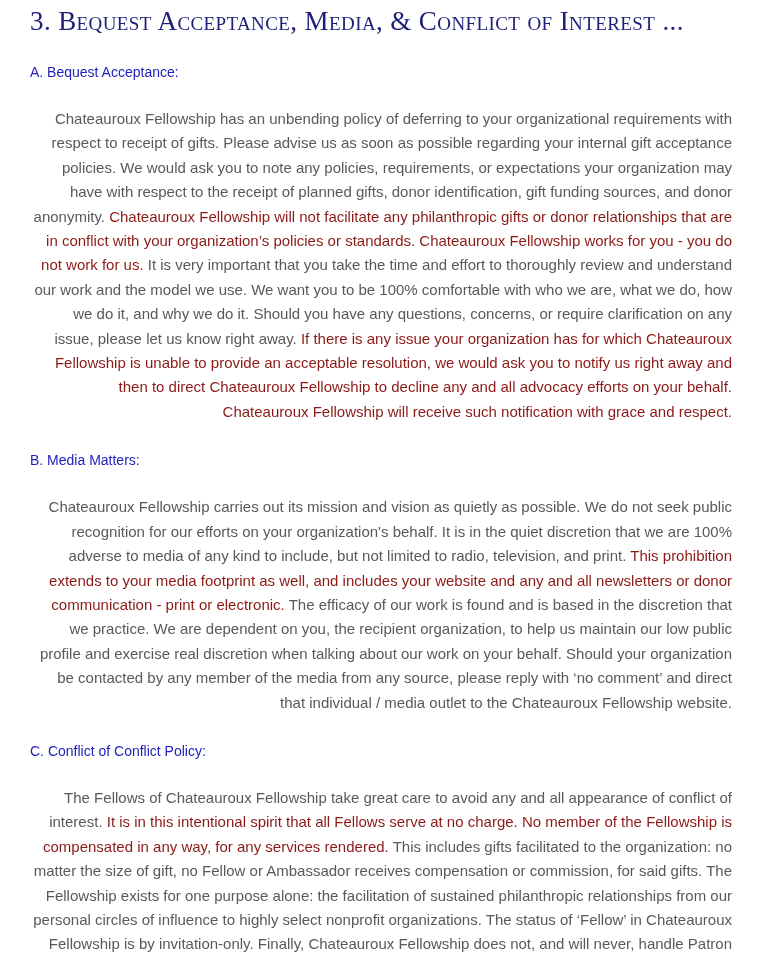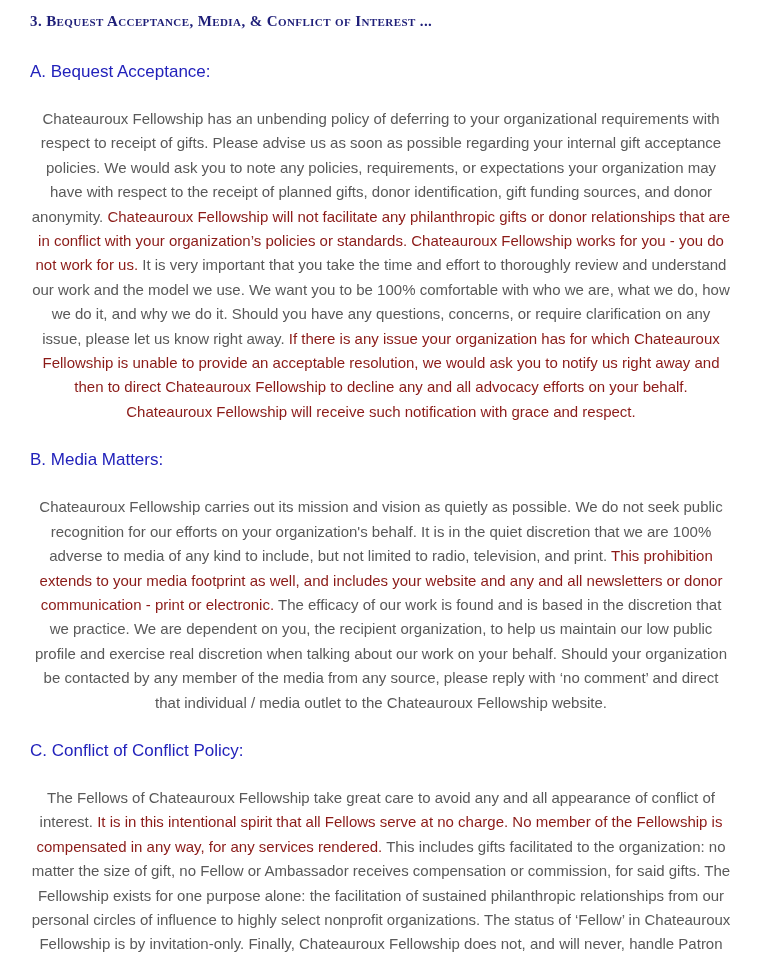--- a/index.html
+++ b/index.html
@@ -17,40 +17,40 @@
     width: 762px;
     min-height: 959px;
     background: var(--color-background, #fff);
     padding: 6px 30px 20px 30px;
     font-family: "Liberation Sans", "DejaVu Sans", sans-serif;
     hyphens: none;
   }
   .page-title {
     font-family: "Liberation Serif", "DejaVu Serif", serif;
     font-variant: small-caps;
-    font-weight: 700;
-    font-size: 15px;
+    font-weight: 400;
+    font-size: 27px;
     line-height: 30px;
     letter-spacing: 0.4px;
     color: var(--color-title, #1E1E78);
     margin: 0 0 26px 0;
   }
   .section-heading {
-    font-size: 17px;
+    font-size: 14px;
     line-height: 20px;
     font-weight: 400;
     color: var(--color-heading, #2222BB);
     margin: 26px 0 25px 0;
   }
   .section-paragraph {
     font-size: 15px;
     line-height: 24.4px;
     color: var(--color-body, #595959);
     max-width: 733px;
-    text-align: center;
+    text-align: right;
   }
   .seg-body { color: var(--color-body, #595959); }
   .seg-em   { color: var(--color-emphasis, #8B1A17); }
 </style>
 </head>
 <body>
 
 <div class="page">
 
   <h1 class="page-title">3. Bequest Acceptance, Media, &amp; Conflict of Interest ...</h1>

